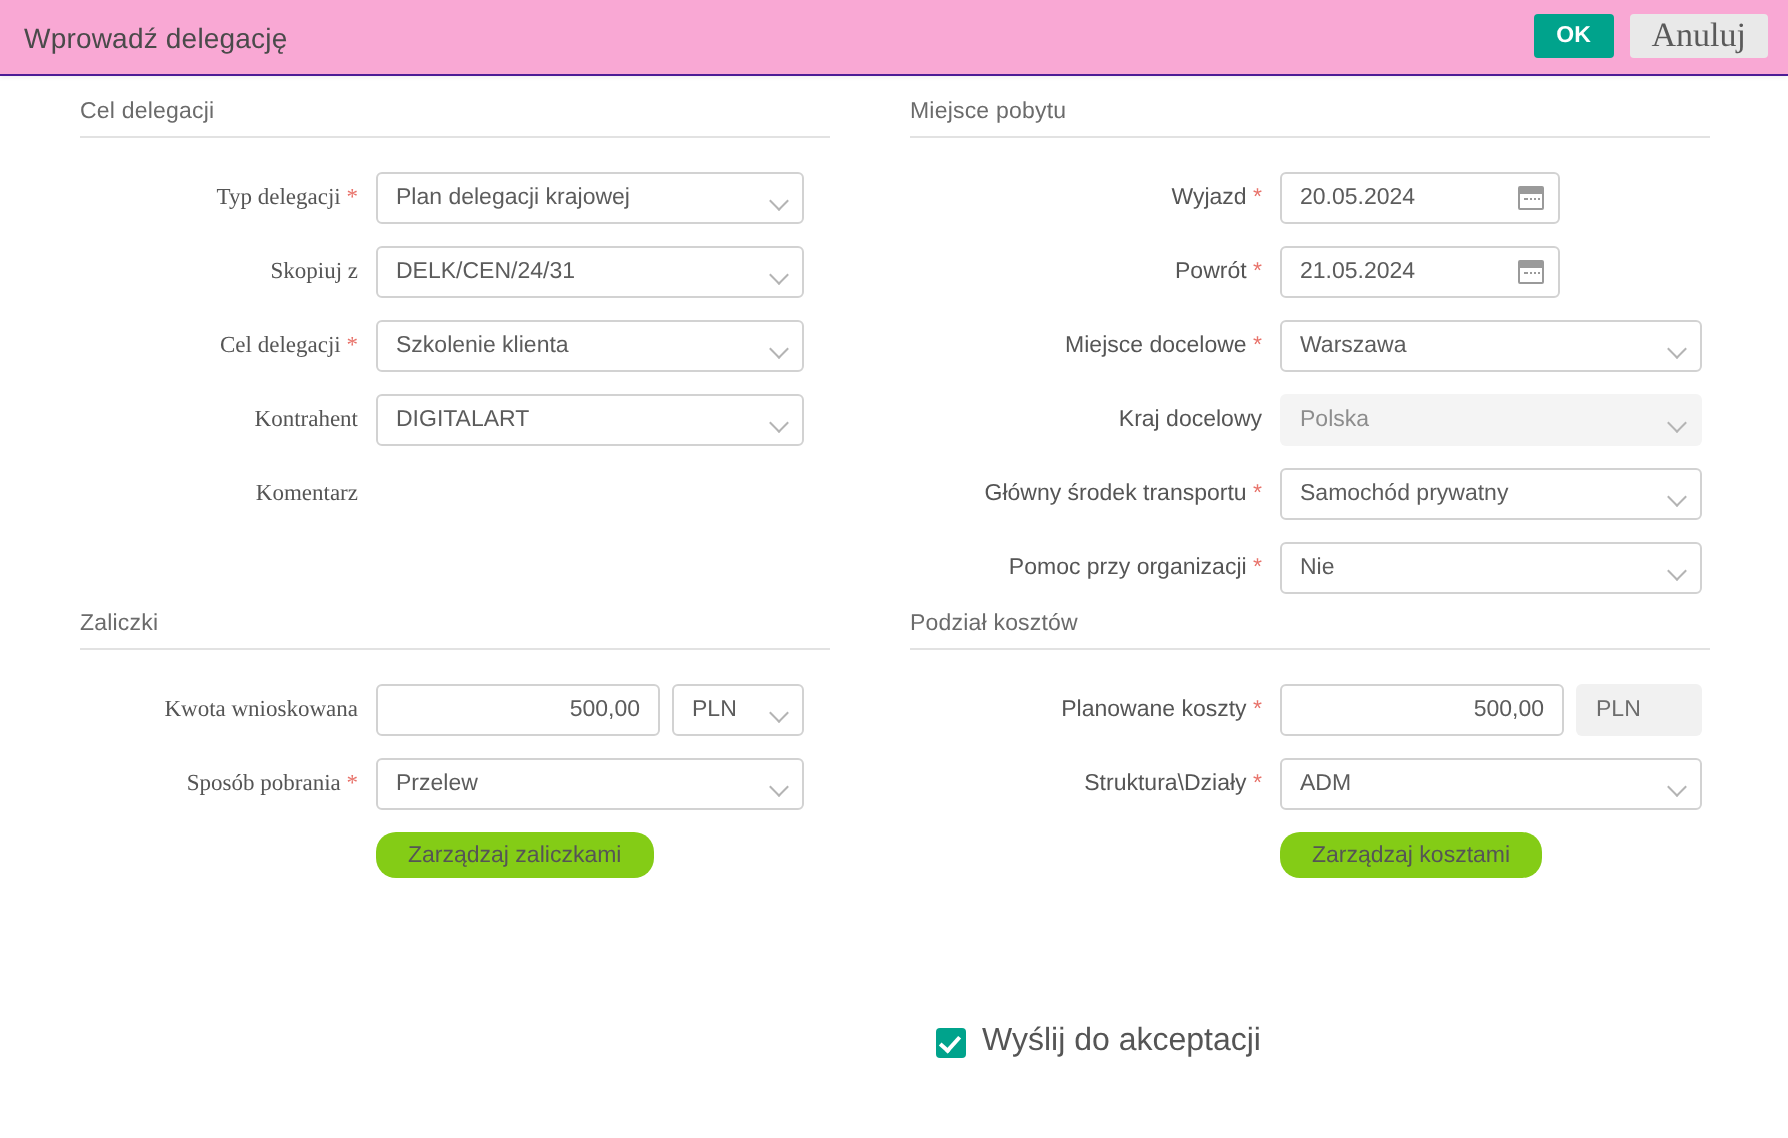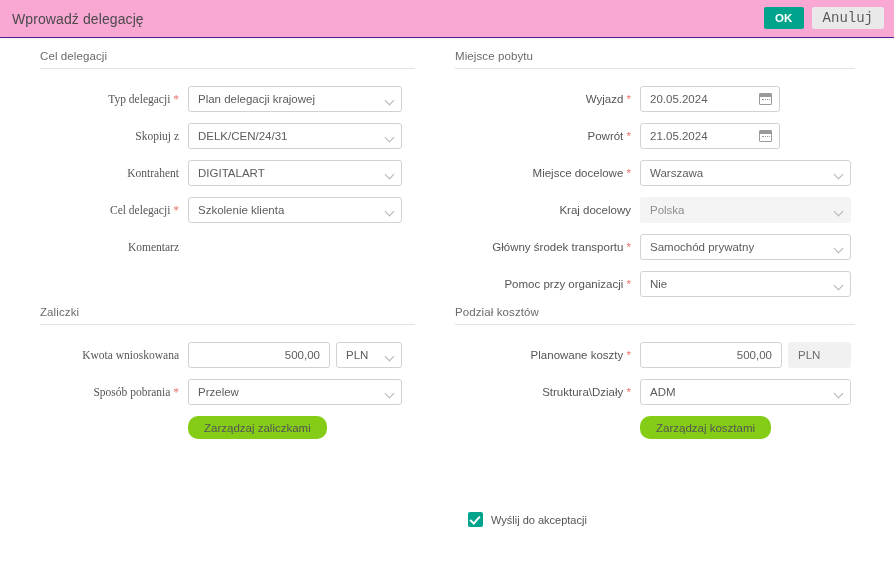--- a/index.html
+++ b/index.html
@@ -49,22 +49,22 @@
     line-height: 22px;
   }
   .btn-cancel {
     background: #e9e9e9;
     color: #5a5a5a;
     border: none;
     border-radius: 2px;
     height: 22px;
     min-width: 46px;
     padding: 0 11px;
-    font-size: 14px;
-    font-family: Liberation Mono, monospace;
+    font-size: 17px;
+    font-family: Liberation Serif, serif;
     cursor: pointer;
     line-height: 22px;
   }
 
   
   .content { position: relative; width: 834px; height: 531px; }
   .col { position: absolute; }
   .col-left  { left: 40px;  width: 375px; }
   .col-right { left: 455px; width: 400px; }
   .row-top    { top: 12px; }
@@ -203,21 +203,21 @@
   }
   .checkbox::after {
     content: "";
     position: absolute;
     left: 4px; top: 2px;
     width: 4px; height: 8px;
     border-right: 2px solid #fff;
     border-bottom: 2px solid #fff;
     transform: rotate(42deg);
   }
-  .check-label { font-size: 11px; color: #555; text-align: center; }
+  .check-label { font-size: 16px; color: #555; text-align: center; }
 </style>
 </head>
 <body>
 
 <div class="header">
   <div class="header-title">Wprowadź delegację</div>
   <div class="header-actions">
     <button class="btn-ok">OK</button>
     <button class="btn-cancel">Anuluj</button>
   </div>
@@ -243,34 +243,34 @@
         <div class="label"><span>Skopiuj z</span> <span class="req"></span></div>
         <div class="ctl">
           <div class="select" style="width:214px">
             <span class="val">DELK/CEN/24/31</span>
             <span class="caret"></span>
           </div>
         </div>
       </div>
 
       <div class="frow">
+        <div class="label"><span>Cel delegacji</span> <span class="req">*</span></div>
+        <div class="ctl">
+          <div class="select" style="width:214px">
+            <span class="val">Szkolenie klienta</span>
+            <span class="caret"></span>
+          </div>
+        </div>
+      </div>
+
+      <div class="frow">
         <div class="label"><span>Kontrahent</span> <span class="req"></span></div>
         <div class="ctl">
           <div class="select" style="width:214px">
             <span class="val">DIGITALART</span>
-            <span class="caret"></span>
-          </div>
-        </div>
-      </div>
-
-      <div class="frow">
-        <div class="label"><span>Cel delegacji</span> <span class="req">*</span></div>
-        <div class="ctl">
-          <div class="select" style="width:214px">
-            <span class="val">Szkolenie klienta</span>
             <span class="caret"></span>
           </div>
         </div>
       </div>
 
       <div class="frow">
         <div class="label"><span>Komentarz</span> <span class="req"></span></div>
       </div>
 
     </div>

